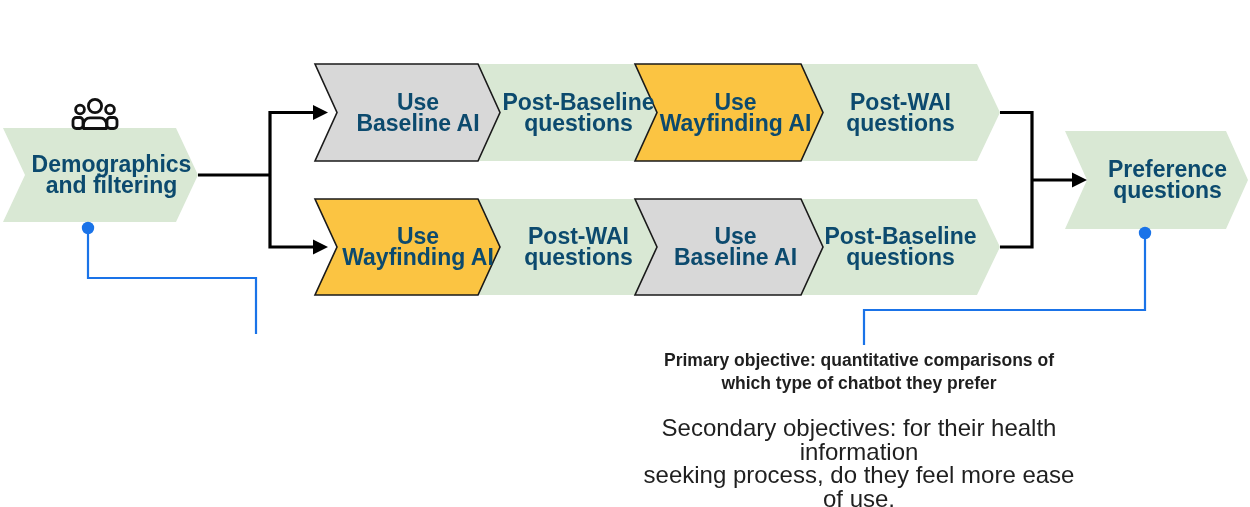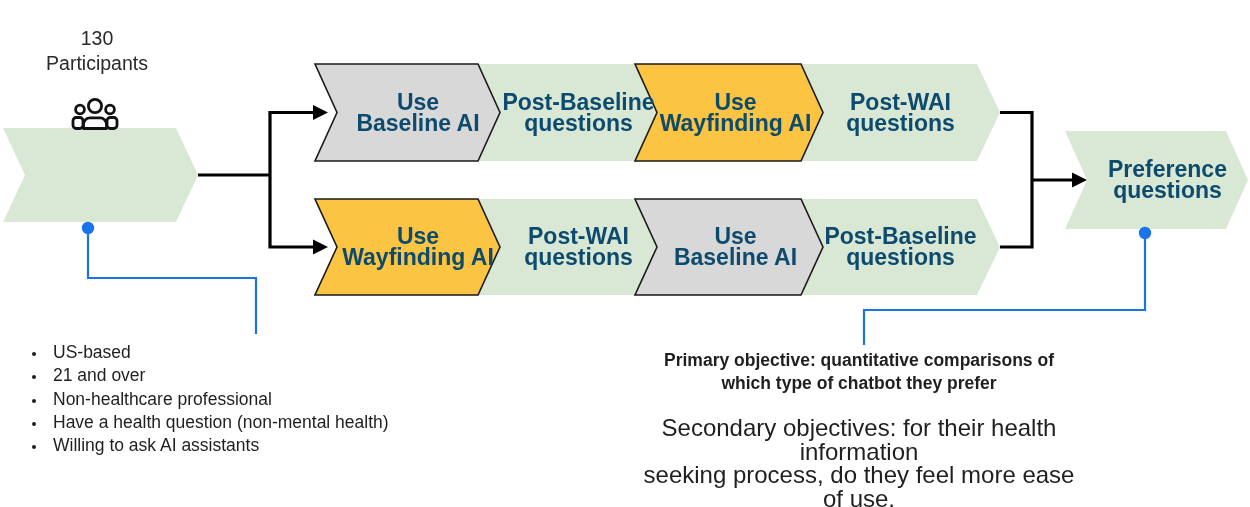--- a/index.html
+++ b/index.html
@@ -66,34 +66,34 @@
     <polygon class="arrowhead" points="313,105 328,112.5 313,120"></polygon>
     <polygon class="arrowhead" points="313,239.5 328,247 313,254.5"></polygon>
     <polygon class="arrowhead" points="1072,172.5 1087,180 1072,187.5"></polygon>
 
     <path class="blue-line" d="M88 229 L88 278 L256 278 L256 334"></path>
     <circle class="blue-dot" cx="88" cy="228" r="6.2"></circle>
     <path class="blue-line" d="M1145 234 L1145 310 L864 310 L864 345"></path>
     <circle class="blue-dot" cx="1145" cy="233" r="6.2"></circle>
   </svg>
 
-  <div class="participants">130
-Participants</div>
 
   <div class="icon-box">
     <svg width="48" height="35" viewBox="0 0 48 35" class="people-icon">
       <circle cx="9" cy="13.5" r="4.4"></circle>
       <circle cx="39" cy="13.5" r="4.4"></circle>
       <rect x="2" y="21.5" width="10" height="11" rx="3.2"></rect>
       <rect x="36" y="21.5" width="10" height="11" rx="3.2"></rect>
       <circle cx="24" cy="10" r="6.6" class="mask"></circle>
       <path d="M12.5 32.5 v-4.2 a6.5 6.5 0 0 1 6.5 -6.5 h10 a6.5 6.5 0 0 1 6.5 6.5 v4.2 z" class="mask"></path>
     </svg>
   </div>
 
+  <div class="lbl" style="left:24px;top:128px;width:175px;height:94px;">Demographics
+and filtering</div>
 
   <div class="lbl" style="left:338px;top:64px;width:160px;height:97px;">Use
 Baseline AI</div>
   <div class="lbl" style="left:501px;top:64px;width:155px;height:97px;">Post-Baseline
 questions</div>
   <div class="lbl" style="left:658px;top:64px;width:155px;height:97px;">Use
 Wayfinding AI</div>
   <div class="lbl" style="left:824px;top:64px;width:153px;height:97px;">Post-WAI
 questions</div>
 
@@ -103,27 +103,20 @@
 questions</div>
   <div class="lbl" style="left:658px;top:199px;width:155px;height:96px;">Use
 Baseline AI</div>
   <div class="lbl" style="left:824px;top:199px;width:153px;height:96px;">Post-Baseline
 questions</div>
 
   <div class="lbl" style="left:1090px;top:131px;width:155px;height:98px;">Preference
 questions</div>
 
   <div class="screening">
-    <ul class="screening-list">
-      <li>US-based</li>
-      <li>21 and over</li>
-      <li>Non-healthcare professional</li>
-      <li>Have a health question (non-mental health)</li>
-      <li>Willing to ask AI assistants</li>
-    </ul>
   </div>
 
   <div class="objectives">
     <p class="objective-primary">Primary objective: quantitative comparisons of
 which type of chatbot they prefer</p>
     <p class="objective-secondary">Secondary objectives: for their health information
 seeking process, do they feel more ease of use,
 efficient, relevant, tailored to their own case, etc....</p>
   </div>
 

